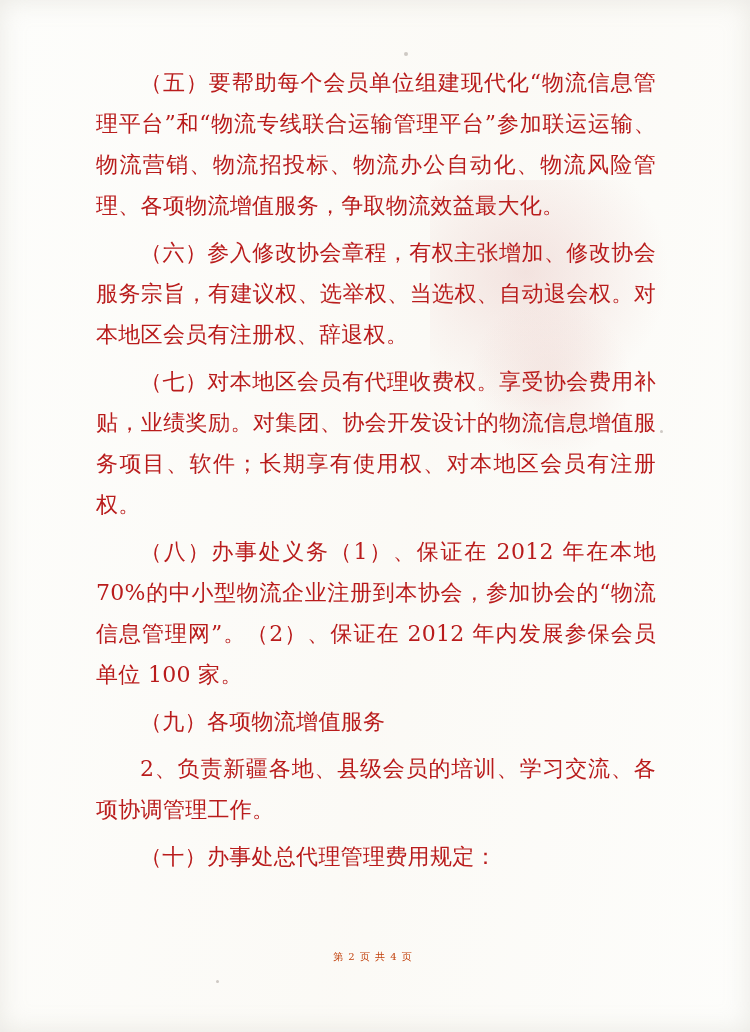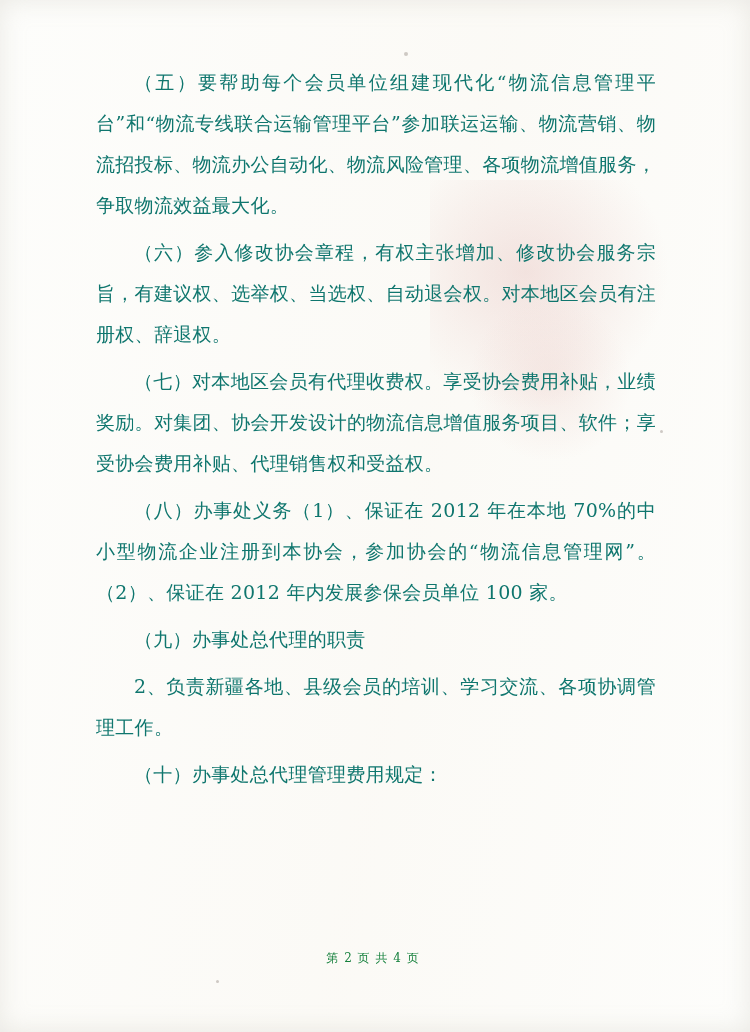--- a/index.html
+++ b/index.html
@@ -66,59 +66,59 @@
 
   .content {
     position: absolute;
     left: 96px;
     top: 62px;
     width: 560px;
   }
 
   p.para {
     margin: 0 0 6px 0;
-    font-size: 19px;
+    font-size: 22px;
     line-height: 41px;
-    color: #0f766e;
+    color: #b91c1c;
     text-align: justify;
     text-justify: inter-ideograph;
     letter-spacing: 0.3px;
   }
   p.para.indent { text-indent: 2em; }
   p.para.indent3 { text-indent: 3em; }
 
   .footer {
     position: absolute;
     left: 0;
     top: 950px;
     width: 746px;
     text-align: center;
-    font-size: 12px;
-    color: #15803d;
+    font-size: 10px;
+    color: #c2410c;
     letter-spacing: 1px;
     font-family: "DejaVu Serif", "Liberation Serif", serif;
   }
 </style>
 </head>
 <body>
 
 <div class="page">
   <div class="scan-tint-c"></div>
   <div class="scan-tint-a"></div>
   <div class="scan-tint-b"></div>
   <div class="edge-shadow"></div>
 
   <div class="speck" style="left:404px;top:52px;width:4px;height:4px;"></div>
   <div class="speck" style="left:216px;top:980px;width:3px;height:3px;"></div>
   <div class="speck" style="left:660px;top:430px;width:3px;height:3px;"></div>
 
   <div class="content">
     <p class="para indent">（五）要帮助每个会员单位组建现代化“物流信息管理平台”和“物流专线联合运输管理平台”参加联运运输、物流营销、物流招投标、物流办公自动化、物流风险管理、各项物流增值服务，争取物流效益最大化。</p>
     <p class="para indent">（六）参入修改协会章程，有权主张增加、修改协会服务宗旨，有建议权、选举权、当选权、自动退会权。对本地区会员有注册权、辞退权。</p>
-    <p class="para indent">（七）对本地区会员有代理收费权。享受协会费用补贴，业绩奖励。对集团、协会开发设计的物流信息增值服务项目、软件；享受协会费用补贴、代理销售权和受益权。</p>
+    <p class="para indent">（七）对本地区会员有代理收费权。享受协会费用补贴，业绩奖励。对集团、协会开发设计的物流信息增值服务项目、软件；长期享有使用权、对本地区会员有注册权。</p>
     <p class="para indent">（八）办事处义务（1）、保证在 2012 年在本地 70%的中小型物流企业注册到本协会，参加协会的“物流信息管理网”。（2）、保证在 2012 年内发展参保会员单位 100 家。</p>
-    <p class="para indent">（九）办事处总代理的职责</p>
+    <p class="para indent">（九）各项物流增值服务</p>
     <p class="para indent">2、负责新疆各地、县级会员的培训、学习交流、各项协调管理工作。</p>
     <p class="para indent">（十）办事处总代理管理费用规定：</p>
   </div>
 
   <div class="footer">第 2 页 共 4 页</div>
 </div>
 
 </body></html>

